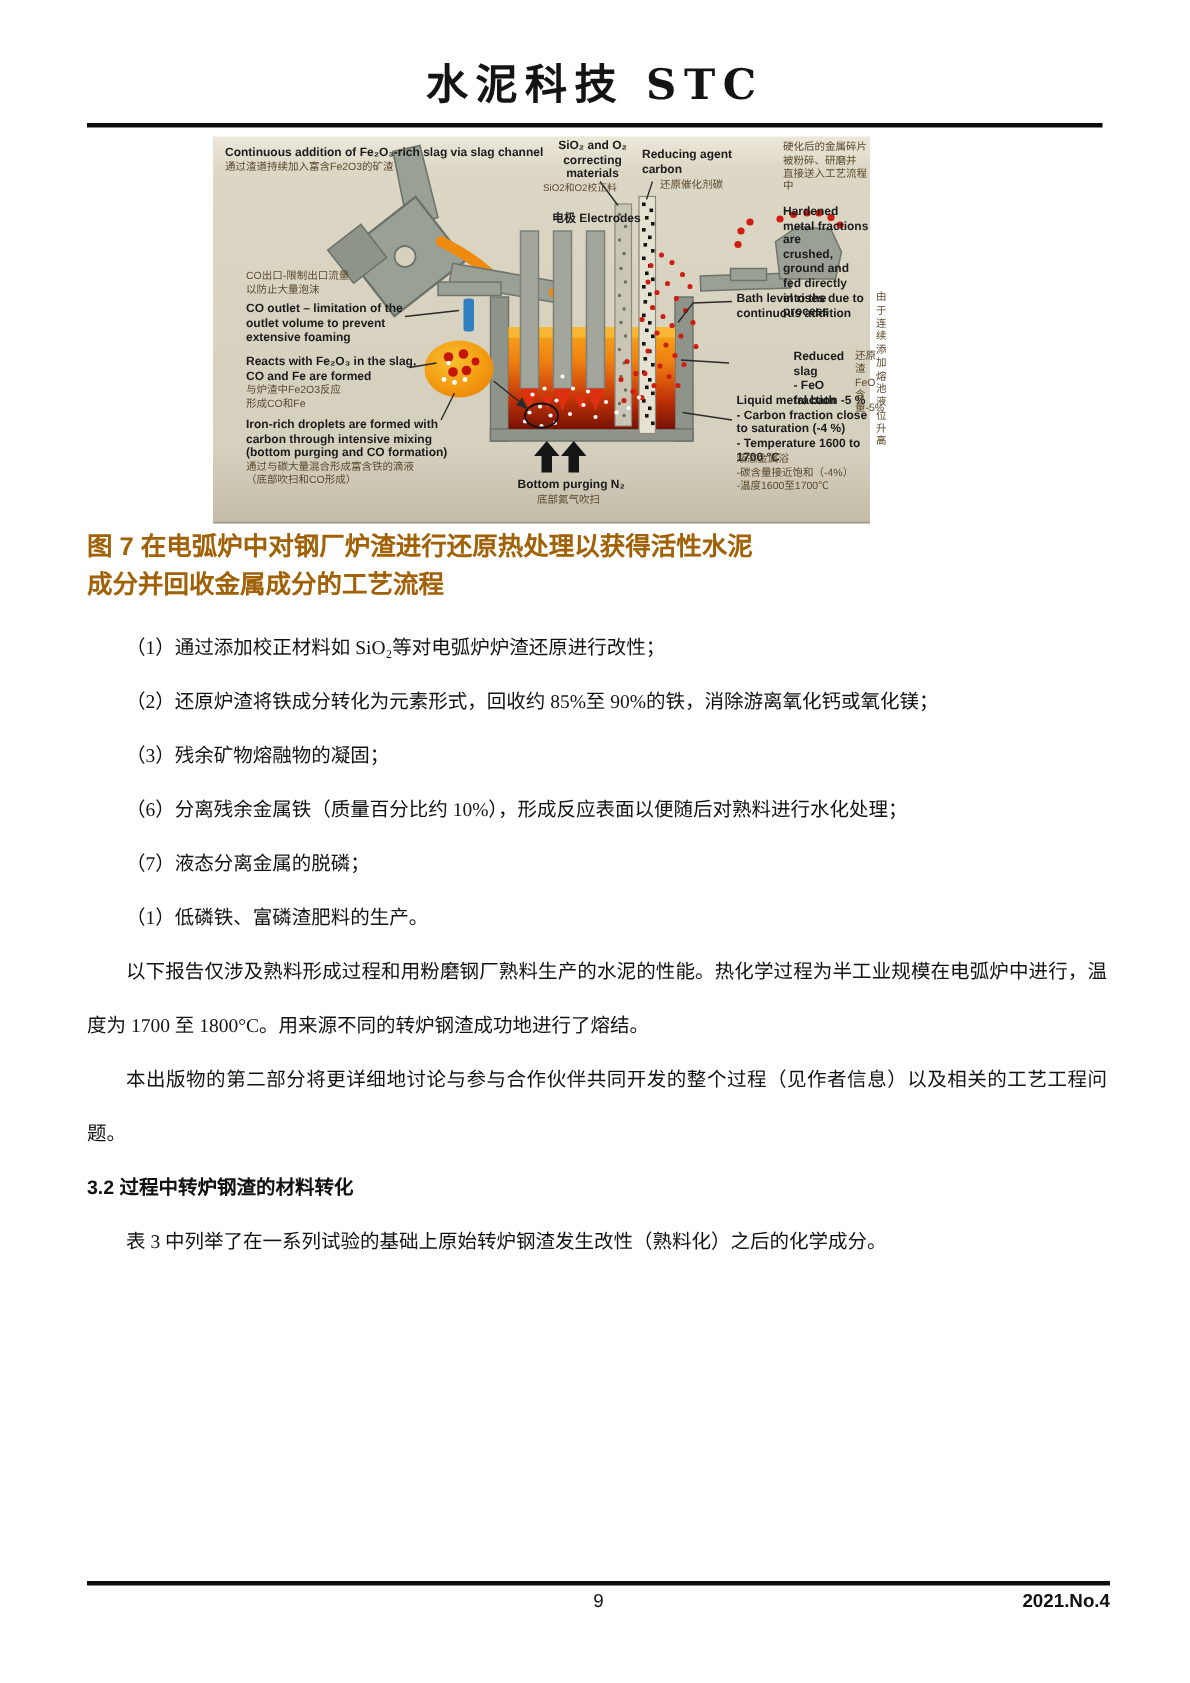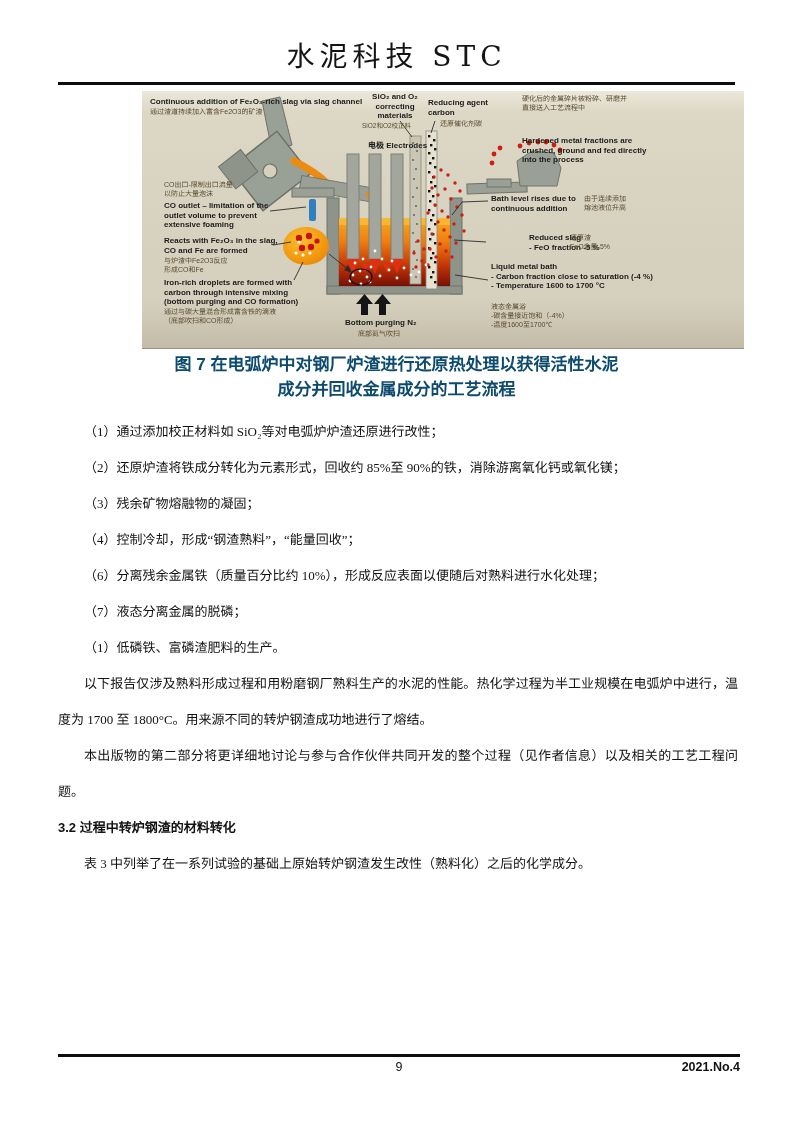--- a/index.html
+++ b/index.html
@@ -2,36 +2,36 @@
 <html lang="zh-CN"><head>
 <meta charset="utf-8">
 <style>
   html,body{margin:0;padding:0;}
   body{width:793px;height:1122px;background:#ffffff;position:relative;overflow:hidden;
        font-family:"Liberation Serif", serif;color:#111;}
   .page{position:absolute;inset:0;}
 
   
   .hdr-title{margin:40px 58px 0;text-align:center;font-family:"DejaVu Serif",serif;
-    font-weight:400;font-size:28px;line-height:34px;letter-spacing:5px;color:#141414;}
+    font-weight:700;font-size:28px;line-height:34px;letter-spacing:5px;color:#141414;}
   .hdr-rule{margin:8px 58px 0;border-top:3px solid #0d0d0d;height:0;}
 
   
-  .fig{position:relative;width:602px;height:257px;margin:6px 0 0 142px;
+  .fig{position:relative;width:438px;height:257px;margin:6px 0 0 142px;
        background:linear-gradient(180deg,#ece8da 0%,#ddd8c6 8%,#d8d3c1 45%,#d5cfbd 82%,#c3bca8 100%);
        box-shadow:0 1px 0 #9a937f;}
   .fig svg{position:absolute;left:0;top:0;}
   .flab{position:absolute;white-space:pre-line;}
   .fen{font:bold 8px/1.2 "Liberation Sans",sans-serif;color:#1b1b1b;}
   .fcn{font:7px/1.25 "Liberation Sans",sans-serif;color:#5a4a2e;}
   .fcn2{font:6.5px/1.25 "Liberation Sans",sans-serif;color:#5a4a2e;}
   .ctr{text-align:center;}
 
-  .caption{margin:4px 58px 12px;text-align:center;white-space:pre-line;
-    font:bold 17px/25px "Liberation Sans",sans-serif;color:#0c4a6e;}
+  .caption{margin:4px 58px 12px;text-align:left;white-space:pre-line;
+    font:bold 17px/25px "Liberation Sans",sans-serif;color:#a16207;}
 
   
   .bodytext{margin:2px 55px 0 58px;}
   .bodytext p{margin:0;font-size:13px;line-height:36px;text-align:justify;
               text-indent:2em;color:#121212;}
   .bodytext p.h{font-family:"Liberation Sans",sans-serif;font-weight:bold;
                 text-indent:0;text-align:left;}
 
   
   .footer{position:absolute;left:58px;right:53px;top:1054px;}
@@ -321,21 +321,20 @@
     <div class="flab fcn" style="left:216px;top:239px;">底部氮气吹扫</div>
   </div>
 
   <div class="caption">图 7 在电弧炉中对钢厂炉渣进行还原热处理以获得活性水泥
 成分并回收金属成分的工艺流程</div>
 
   <div class="bodytext">
     <p>（1）通过添加校正材料如 SiO₂等对电弧炉炉渣还原进行改性；</p>
     <p>（2）还原炉渣将铁成分转化为元素形式，回收约 85%至 90%的铁，消除游离氧化钙或氧化镁；</p>
     <p>（3）残余矿物熔融物的凝固；</p>
-    <p>（4）控制冷却，形成“钢渣熟料”，“能量回收”；</p>
     <p>（6）分离残余金属铁（质量百分比约 10%），形成反应表面以便随后对熟料进行水化处理；</p>
     <p>（7）液态分离金属的脱磷；</p>
     <p>（1）低磷铁、富磷渣肥料的生产。</p>
     <p>以下报告仅涉及熟料形成过程和用粉磨钢厂熟料生产的水泥的性能。热化学过程为半工业规模在电弧炉中进行，温度为 1700 至 1800°C。用来源不同的转炉钢渣成功地进行了熔结。</p>
     <p>本出版物的第二部分将更详细地讨论与参与合作伙伴共同开发的整个过程（见作者信息）以及相关的工艺工程问题。</p>
     <p class="h">3.2 过程中转炉钢渣的材料转化</p>
     <p>表 3 中列举了在一系列试验的基础上原始转炉钢渣发生改性（熟料化）之后的化学成分。</p>
   </div>
 
   <div class="footer">

